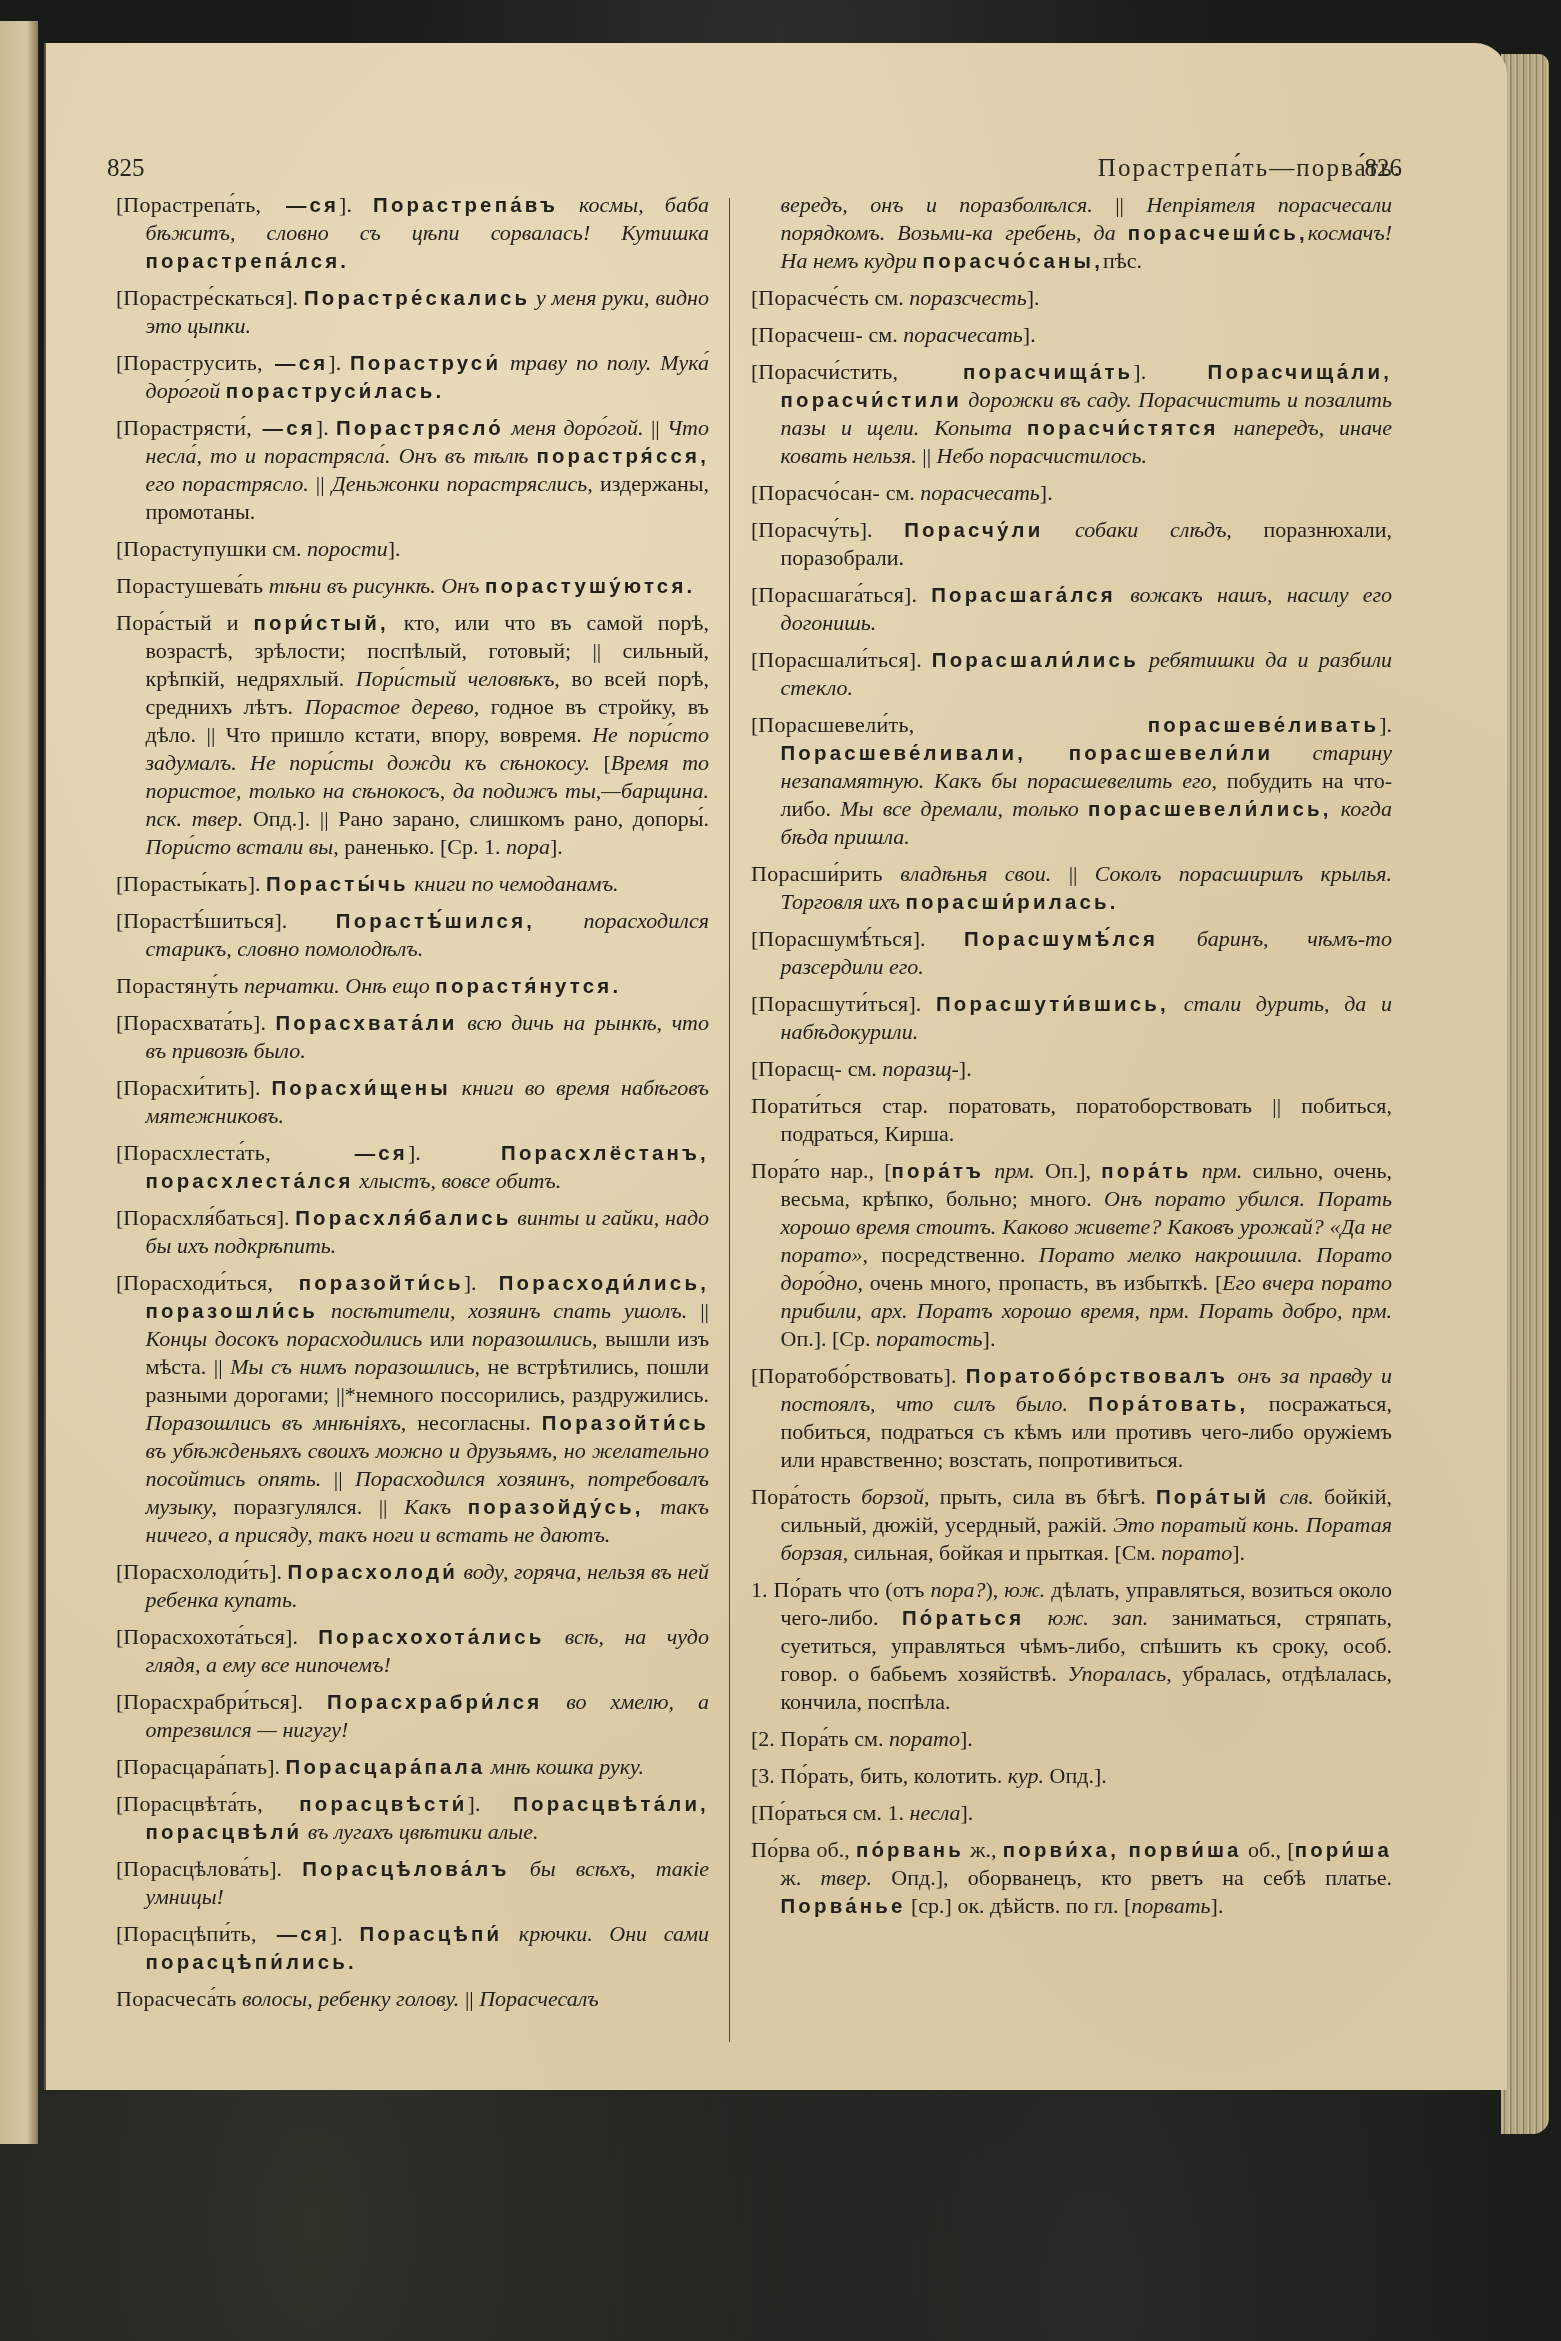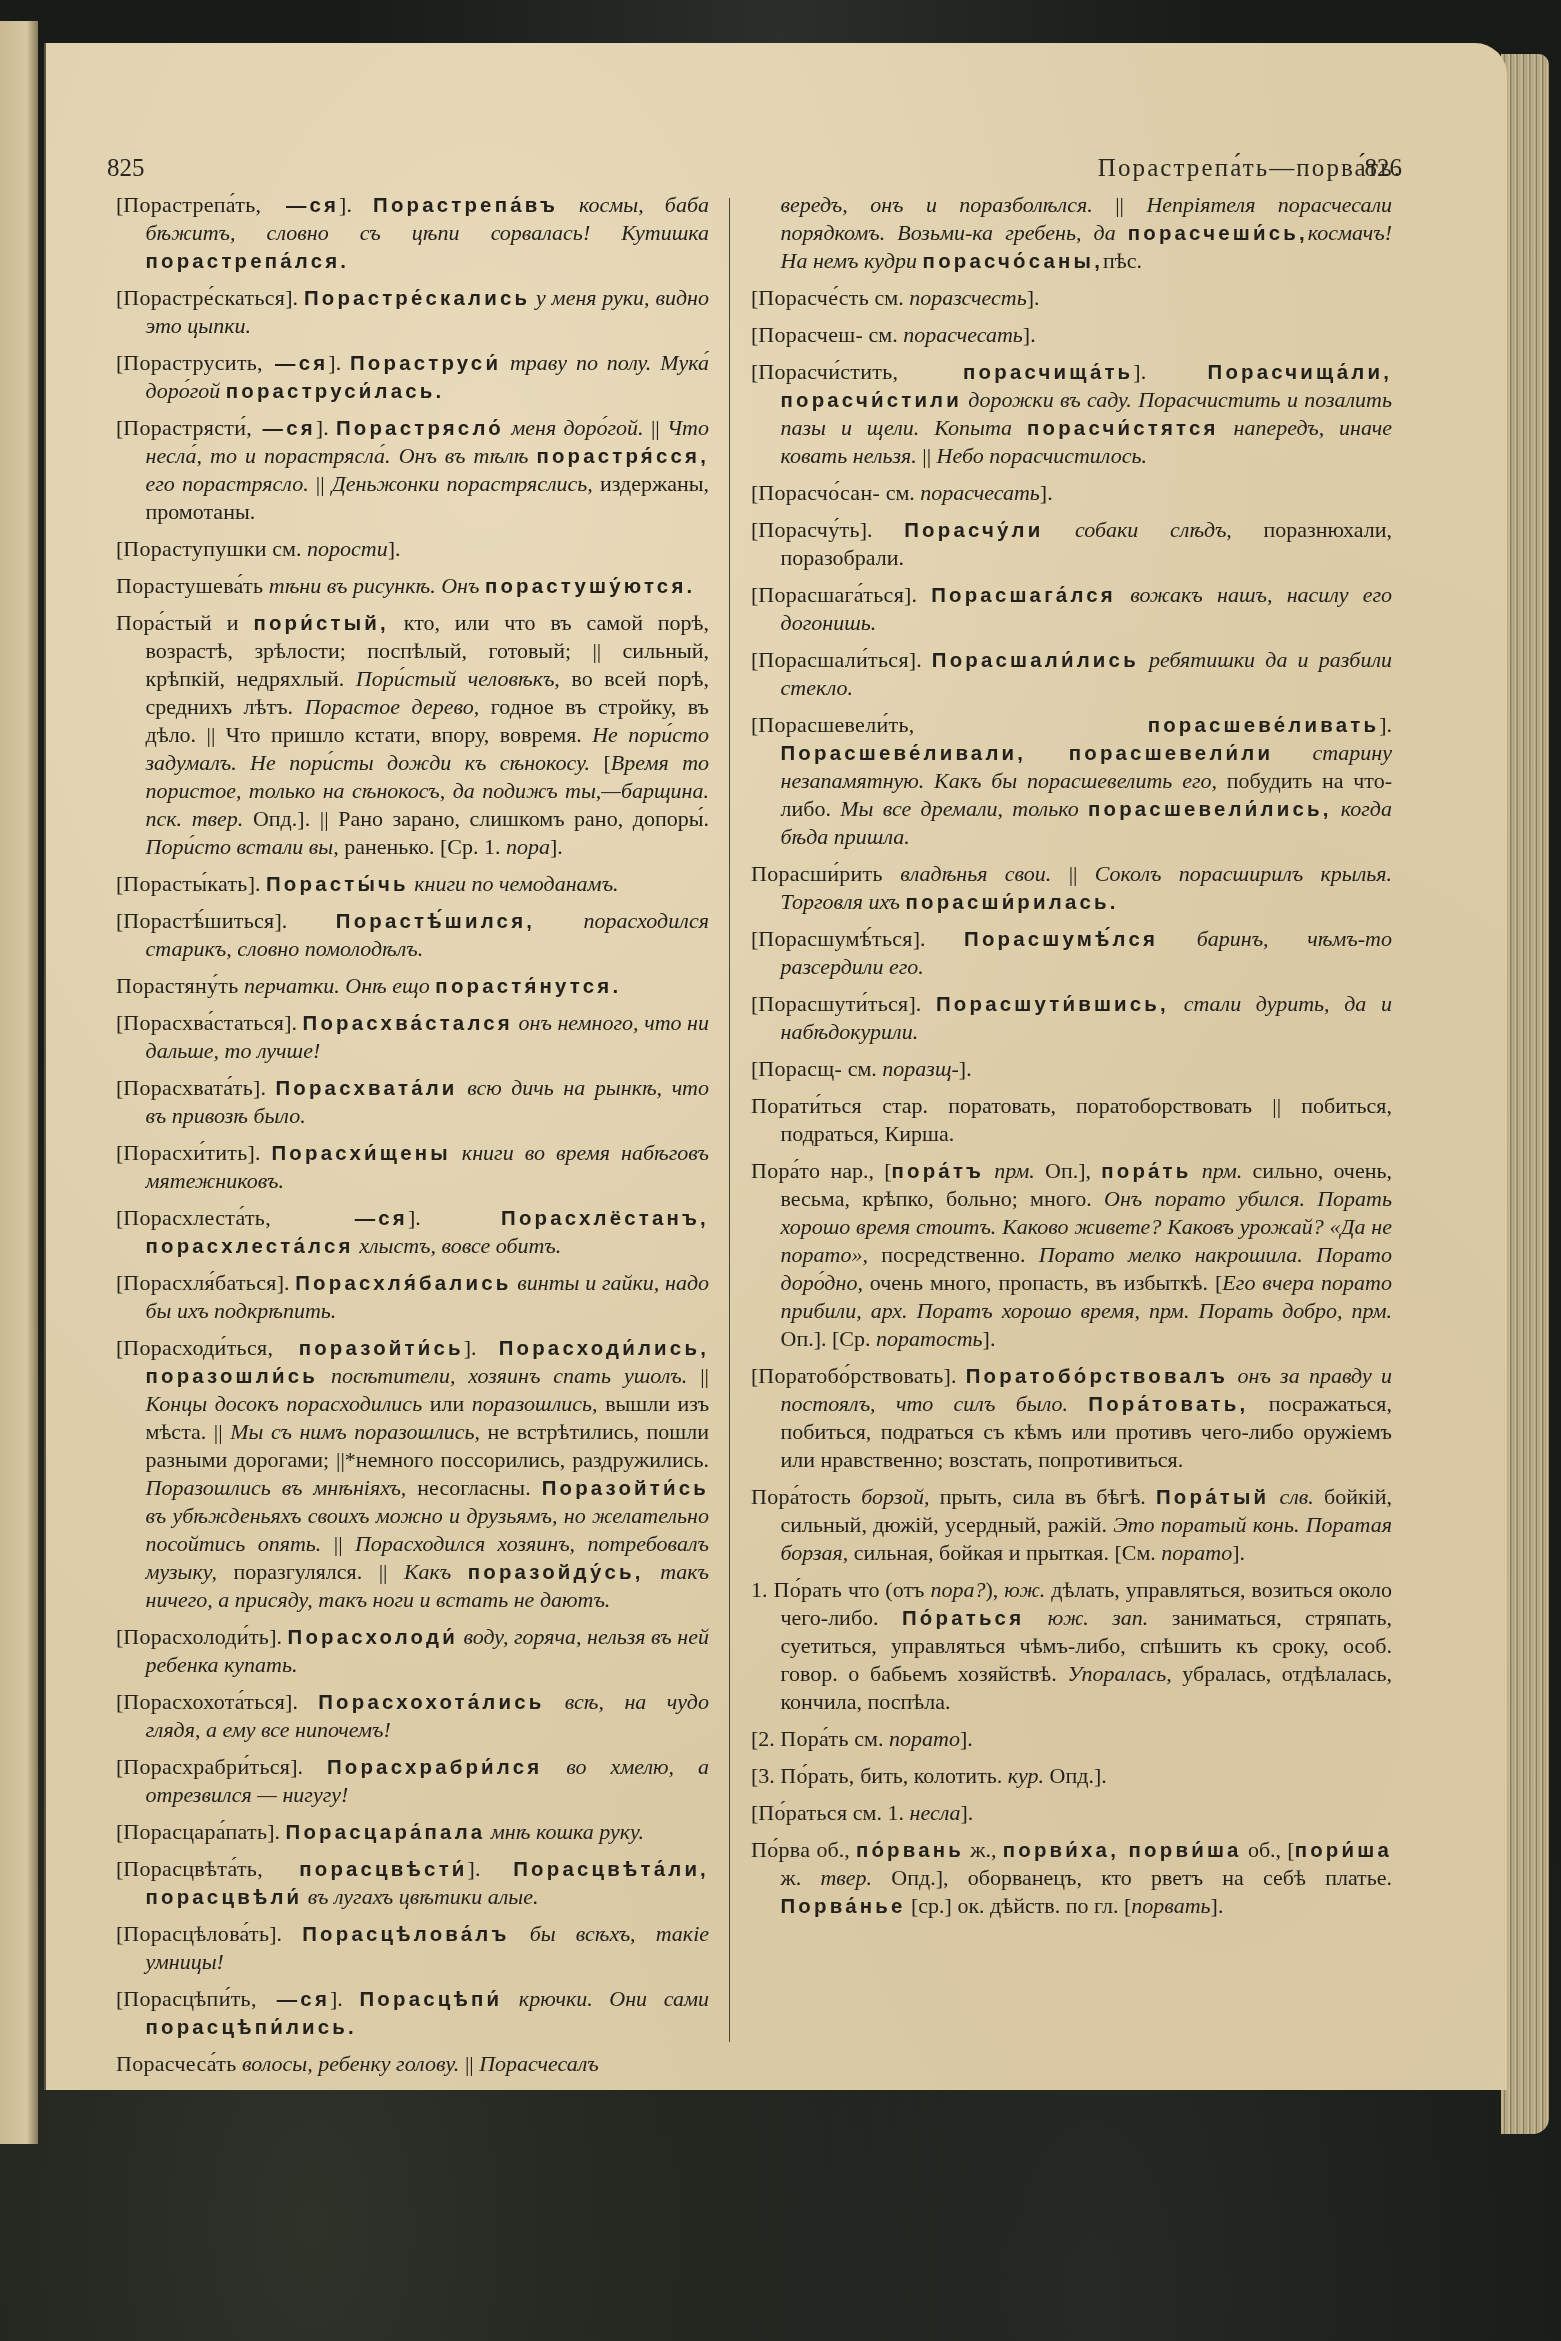--- a/index.html
+++ b/index.html
@@ -82,21 +82,20 @@
     <p class="entry"><span class="txt">[</span><span class="head">Порастрепа́ть,</span><span class="bold"> —ся</span><span class="txt">]. </span><span class="bold">Порастрепа́въ</span><span class="it"> космы, баба бѣжитъ, словно съ цѣпи сорвалась! Кутишка </span><span class="bold">порастрепа́лся.</span></p>
     <p class="entry"><span class="txt">[</span><span class="head">Порастре́скаться</span><span class="txt">]. </span><span class="bold">Порастре́скались</span><span class="it"> у меня руки, видно это цыпки.</span></p>
     <p class="entry"><span class="txt">[</span><span class="head">Пораструсить,</span><span class="bold"> —ся</span><span class="txt">]. </span><span class="bold">Пораструси́</span><span class="it"> траву по полу. Мука́ доро́гой </span><span class="bold">пораструси́лась.</span></p>
     <p class="entry"><span class="txt">[</span><span class="head">Порастрясти́,</span><span class="bold"> —ся</span><span class="txt">]. </span><span class="bold">Порастрясло́</span><span class="it"> меня доро́гой.</span><span class="txt"> || </span><span class="it">Что несла́, то и порастрясла́. Онъ въ тѣлѣ </span><span class="bold">порастря́сся,</span><span class="it"> его порастрясло.</span><span class="txt"> || </span><span class="it">Деньжонки порастряслись,</span><span class="txt"> издержаны, промотаны.</span></p>
     <p class="entry"><span class="txt">[</span><span class="head">Пораступушки</span><span class="txt"> см. </span><span class="it">порости</span><span class="txt">].</span></p>
     <p class="entry"><span class="head">Порастушева́ть</span><span class="it"> тѣни въ рисункѣ. Онъ </span><span class="bold">порастушу́ются.</span></p>
     <p class="entry"><span class="head">Пора́стый</span><span class="txt"> и </span><span class="bold">пори́стый,</span><span class="txt"> кто, или что въ самой порѣ, возрастѣ, зрѣлости; поспѣлый, готовый; || сильный, крѣпкій, недряхлый. </span><span class="it">Пори́стый человѣкъ,</span><span class="txt"> во всей порѣ, среднихъ лѣтъ. </span><span class="it">Порастое дерево,</span><span class="txt"> годное въ стройку, въ дѣло. || Что пришло кстати, впору, вовремя. </span><span class="it">Не пори́сто задумалъ. Не пори́сты дожди къ сѣнокосу.</span><span class="txt"> [</span><span class="it">Время то пористое, только на сѣнокосъ, да подижъ ты,—барщина. пск. твер.</span><span class="txt"> Опд.]. || Рано зарано, слишкомъ рано, допоры́. </span><span class="it">Пори́сто встали вы,</span><span class="txt"> раненько. [Ср. 1. </span><span class="it">пора</span><span class="txt">].</span></p>
     <p class="entry"><span class="txt">[</span><span class="head">Порасты́кать</span><span class="txt">]. </span><span class="bold">Порасты́чь</span><span class="it"> книги по чемоданамъ.</span></p>
     <p class="entry"><span class="txt">[</span><span class="head">Порастѣ́шиться</span><span class="txt">]. </span><span class="bold">Порастѣ́шился,</span><span class="it"> порасходился старикъ, словно помолодѣлъ.</span></p>
     <p class="entry"><span class="head">Порастяну́ть</span><span class="it"> перчатки. Онѣ ещо </span><span class="bold">порастя́нутся.</span></p>
-    <p class="entry"><span class="txt">[</span><span class="head">Порасхва́статься</span><span class="txt">]. </span><span class="bold">Порасхва́стался</span><span class="it"> онъ немного, что ни дальше, то лучше!</span></p>
     <p class="entry"><span class="txt">[</span><span class="head">Порасхвата́ть</span><span class="txt">]. </span><span class="bold">Порасхвата́ли</span><span class="it"> всю дичь на рынкѣ, что въ привозѣ было.</span></p>
     <p class="entry"><span class="txt">[</span><span class="head">Порасхи́тить</span><span class="txt">]. </span><span class="bold">Порасхи́щены</span><span class="it"> книги во время набѣговъ мятежниковъ.</span></p>
     <p class="entry"><span class="txt">[</span><span class="head">Порасхлеста́ть,</span><span class="bold"> —ся</span><span class="txt">]. </span><span class="bold">Порасхлёстанъ, порасхлеста́лся</span><span class="it"> хлыстъ, вовсе обитъ.</span></p>
     <p class="entry"><span class="txt">[</span><span class="head">Порасхля́баться</span><span class="txt">]. </span><span class="bold">Порасхля́бались</span><span class="it"> винты и гайки, надо бы ихъ подкрѣпить.</span></p>
     <p class="entry"><span class="txt">[</span><span class="head">Порасходи́ться,</span><span class="bold"> поразойти́сь</span><span class="txt">]. </span><span class="bold">Порасходи́лись, поразошли́сь</span><span class="it"> посѣтители, хозяинъ спать ушолъ.</span><span class="txt"> || </span><span class="it">Концы досокъ порасходились</span><span class="txt"> или </span><span class="it">поразошлись,</span><span class="txt"> вышли изъ мѣста. || </span><span class="it">Мы съ нимъ поразошлись,</span><span class="txt"> не встрѣтились, пошли разными дорогами; ||*немного поссорились, раздружились. </span><span class="it">Поразошлись въ мнѣніяхъ,</span><span class="txt"> несогласны. </span><span class="bold">Поразойти́сь</span><span class="it"> въ убѣжденьяхъ своихъ можно и друзьямъ, но желательно посойтись опять.</span><span class="txt"> || </span><span class="it">Порасходился хозяинъ, потребовалъ музыку,</span><span class="txt"> поразгулялся. || </span><span class="it">Какъ </span><span class="bold">поразойду́сь,</span><span class="it"> такъ ничего, а присяду, такъ ноги и встать не даютъ.</span></p>
     <p class="entry"><span class="txt">[</span><span class="head">Порасхолоди́ть</span><span class="txt">]. </span><span class="bold">Порасхолоди́</span><span class="it"> воду, горяча, нельзя въ ней ребенка купать.</span></p>
     <p class="entry"><span class="txt">[</span><span class="head">Порасхохота́ться</span><span class="txt">]. </span><span class="bold">Порасхохота́лись</span><span class="it"> всѣ, на чудо глядя, а ему все нипочемъ!</span></p>
     <p class="entry"><span class="txt">[</span><span class="head">Порасхрабри́ться</span><span class="txt">]. </span><span class="bold">Порасхрабри́лся</span><span class="it"> во хмелю, а отрезвился — нигугу!</span></p>
     <p class="entry"><span class="txt">[</span><span class="head">Порасцара́пать</span><span class="txt">]. </span><span class="bold">Порасцара́пала</span><span class="it"> мнѣ кошка руку.</span></p>
     <p class="entry"><span class="txt">[</span><span class="head">Порасцвѣта́ть,</span><span class="bold"> порасцвѣсти́</span><span class="txt">]. </span><span class="bold">Порасцвѣта́ли, порасцвѣли́</span><span class="it"> въ лугахъ цвѣтики алые.</span></p>

